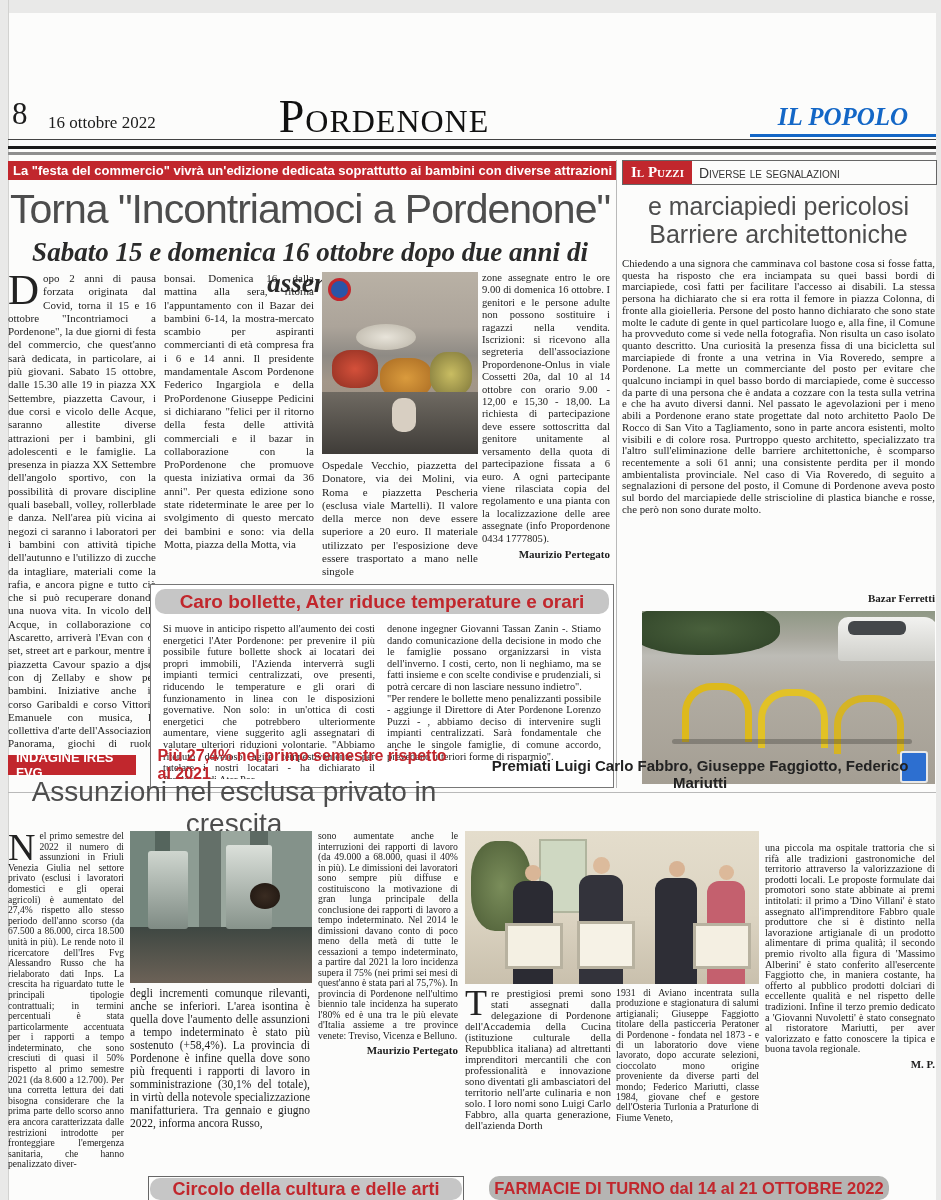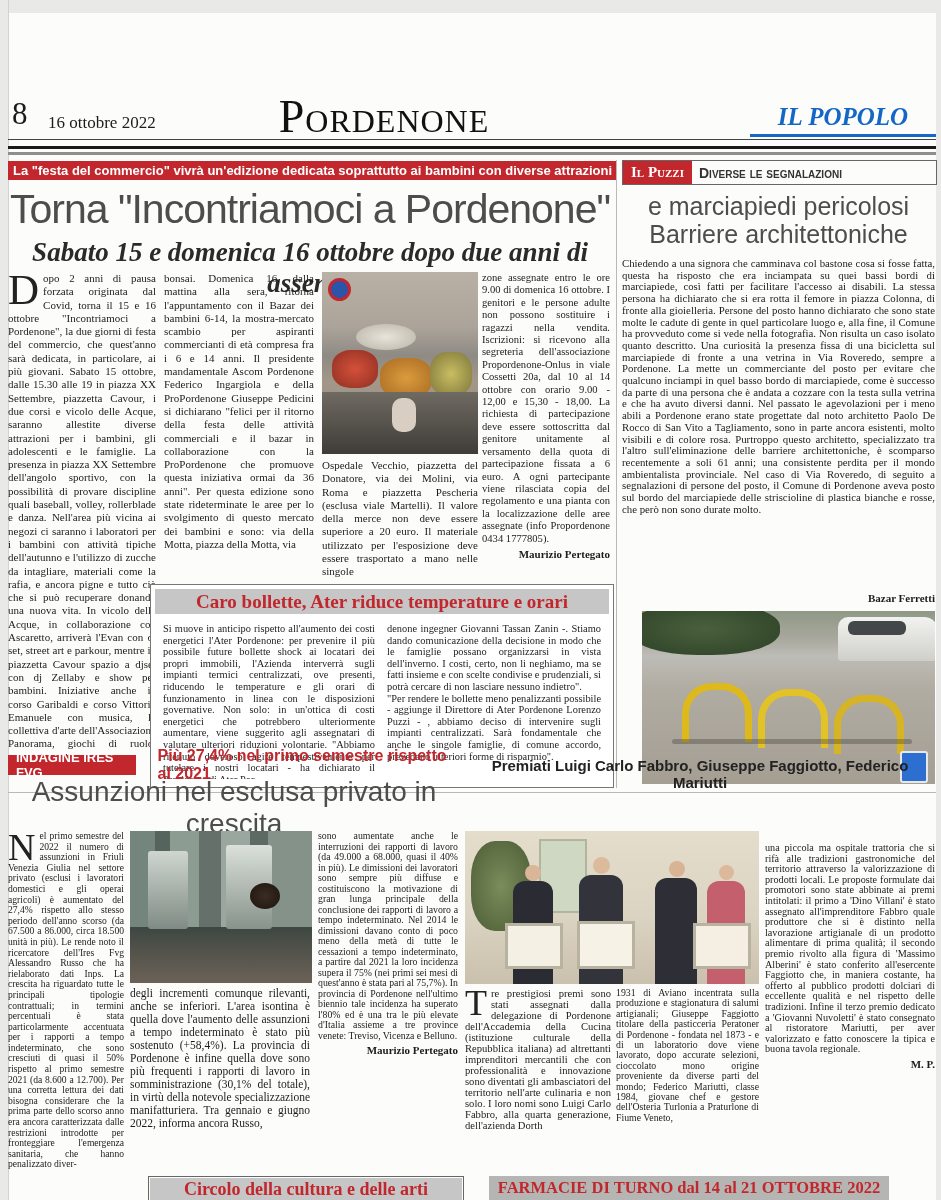--- a/index.html
+++ b/index.html
@@ -7,22 +7,22 @@
          font-family:"Liberation Serif",serif;color:#1c1c1c;}
   .abs{position:absolute;}
   .scan{background:#e9e9e8;}
   .bodytext{text-align:justify;hyphens:auto;-webkit-hyphens:auto;overflow:hidden;}
   .dropcap{float:left;font-size:43px;line-height:34px;padding:1px 4px 0 0;color:#222;}
   .byline{font-weight:bold;text-align:right;font-size:11px;margin-top:3px;}
   .sans{font-family:"Liberation Sans",sans-serif;}
   .hl{font-family:"Liberation Sans",sans-serif;color:#4d4d4d;text-align:center;font-weight:400;}
   .redbar{background:#c1272d;color:#fff;font-family:"Liberation Sans",sans-serif;font-weight:bold;
           display:flex;align-items:center;}
-  .graybar{background:#c6c6c6;color:#c1272d;font-family:Liberation Serif, serif;font-weight:bold;
-           display:flex;align-items:center;justify-content:center;}
+  .graybar{background:#c6c6c6;color:#c1272d;font-family:Liberation Sans, sans-serif;font-weight:bold;
+           display:flex;align-items:center;justify-content:center;border-radius:10px;}
   .rule{background:#1a1a1a;}
   .smallcaps{font-variant:small-caps;}
   .photo{overflow:hidden;}
 </style>
 </head>
 <body>
 
 <div class="sheet">
 
   <div class="abs scan" style="left:0;top:0;width:941px;height:13px;"></div>
@@ -64,21 +64,21 @@
 
   <div class="abs" style="left:482px;top:272px;width:128px;height:314px;overflow:hidden;">
     <div class="bodytext" style="font-size:10.6px;line-height:12.4px;">zone assegnate entro le ore 9.00 di domenica 16 ottobre. I genitori e le persone adulte non possono sostituire i ragazzi nella vendita. Iscrizioni: si ricevono alla segreteria dell'associazione Propordenone-Onlus in viale Cossetti 20a, dal 10 al 14 ottobre con orario 9.00 - 12,00 e 15,30 - 18,00. La richiesta di partecipazione deve essere sottoscritta dal genitore unitamente al versamento della quota di partecipazione fissata a 6 euro. A ogni partecipante viene rilasciata copia del regolamento e una pianta con la localizzazione delle aree assegnate (info Propordenone 0434 1777805).</div>
     <div class="byline">Maurizio Pertegato</div>
   </div>
 
   <div class="abs" style="left:616px;top:160px;width:1px;height:628px;background:#b9b9b9;"></div>
 
   <div class="abs" style="left:622px;top:160px;width:313px;height:23px;border:1px solid #666;display:flex;align-items:stretch;">
     <span class="redbar smallcaps" style="padding:0 8px;font-family:'Liberation Serif',serif;font-size:15px;">Il Puzzi</span>
-    <span class="smallcaps sans" style="display:flex;align-items:center;padding-left:7px;font-weight:bold;font-size:14px;color:#333;">Diverse le segnalazioni</span>
+    <span class="smallcaps sans" style="display:flex;align-items:center;padding-left:7px;font-weight:normal;font-size:14px;color:#333;">Diverse le segnalazioni</span>
   </div>
   <div class="abs hl" style="left:622px;top:192px;width:313px;font-size:25px;line-height:28px;">
     <div>e marciapiedi pericolosi</div>
     <div>Barriere architettoniche</div>
   </div>
   <div class="abs bodytext" style="left:622px;top:258px;width:313px;height:330px;font-size:10.8px;line-height:11.7px;">Chiedendo a una signora che camminava col bastone cosa si fosse fatta, questa ha risposto che era inciampata su quei bassi bordi di marciapiede, così fatti per facilitare l'accesso ai disabili. La stessa persona ha dichiarato che si era rotta il femore in piazza Colonna, di fronte alla gioielleria. Persone del posto hanno dichiarato che sono state molte le cadute di gente in quel particolare luogo e, alla fine, il Comune ha provveduto come si vede nella fotografia. Non risulta un caso isolato quanto descritto. Una curiosità la presenza fissa di una bicicletta sul marciapiede di fronte a una vetrina in Via Roveredo, sempre a Pordenone. La mette un commerciante del posto per evitare che qualcuno inciampi in quel basso bordo di marciapiede, come è successo da parte di una persona che è andata a cozzare con la testa sulla vetrina e che ha avuto diversi danni. Nel passato le agevolazioni per i meno abili a Pordenone erano state progettate dal noto architetto Paolo De Rocco di San Vito a Tagliamento, sono in parte ancora esistenti, molto visibili e di colore rosa. Purtroppo questo architetto, specializzato tra l'altro sull'eliminazione delle barriere architettoniche, è scomparso recentemente a soli 61 anni; una consistente perdita per il mondo ambientalista provinciale. Nel caso di Via Roveredo, di seguito a segnalazioni di persone del posto, il Comune di Pordenone aveva posto sul bordo del marciapiede delle striscioline di plastica bianche e rosse, che però non sono durate molto.</div>
   <div class="abs byline" style="left:622px;top:589px;width:313px;">Bazar Ferretti</div>
 
   <div class="abs photo" style="left:642px;top:611px;width:293px;height:173px;background:
        linear-gradient(180deg,#8f9885 0%,#a9a89e 16%,#bdbcb6 26%,#b1aca2 45%,#a49e93 100%);">

